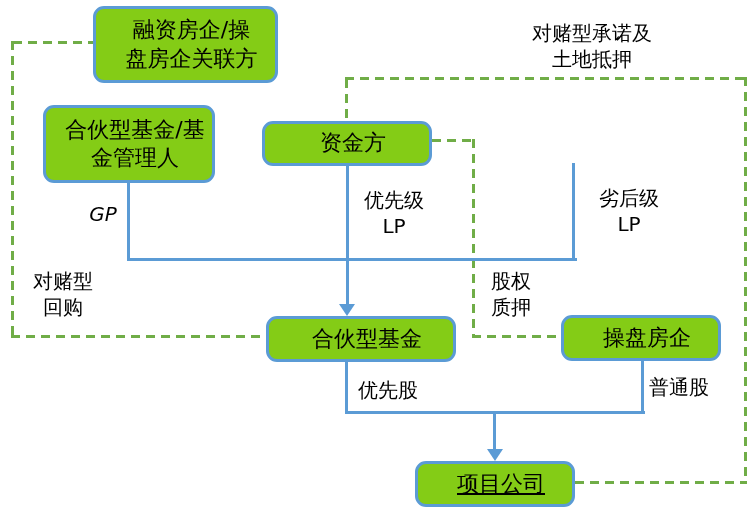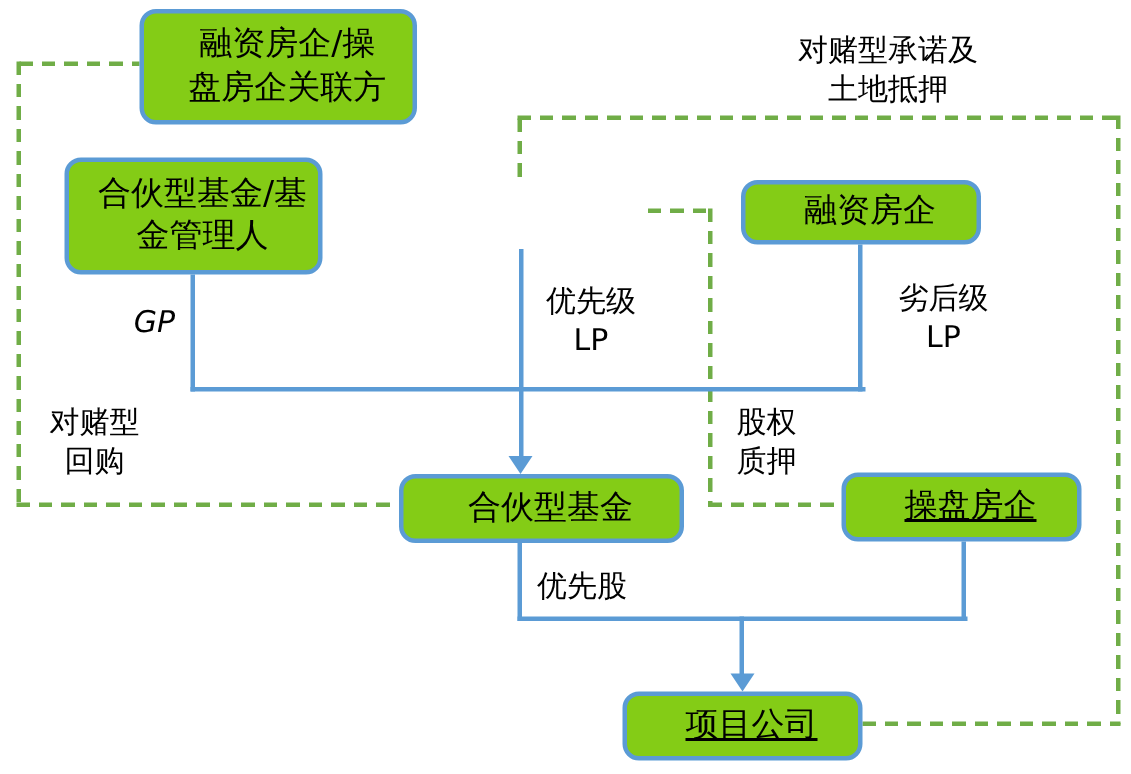--- a/index.html
+++ b/index.html
@@ -87,39 +87,40 @@
   <div class="arrow-down" style="left:487px; top:449px;"></div>
 
   <div class="node" style="left:93px;  top:6px;   width:185px; height:77px;">
     <span>融资房企/操
 盘房企关联方</span>
   </div>
   <div class="node" style="left:43px;  top:105px; width:172px; height:78px;">
     <span>合伙型基金/基
 金管理人</span>
   </div>
-  <div class="node" style="left:494px; top:120px; width:160px; height:43px;">
-    <span>融资房企</span>
+  <div class="node" style="left:262px; top:121px; width:170px; height:45px;">
+    <span>资金方</span>
   </div>
   <div class="node" style="left:266px; top:316px; width:190px; height:46px;">
     <span>合伙型基金</span>
   </div>
-  <div class="node" style="left:561px; top:315px; width:160px; height:46px;text-decoration:underline;">
+  <div class="node" style="left:561px; top:315px; width:160px; height:46px;">
     <span>操盘房企</span>
   </div>
   <div class="node" style="left:415px; top:461px; width:160px; height:46px;text-decoration:underline;">
     <span>项目公司</span>
   </div>
 
   <div class="elabel" style="left:73px;  top:201px; width:60px;font-style:italic;">GP</div>
   <div class="elabel" style="left:354px; top:187px; width:80px;">优先级
 LP</div>
   <div class="elabel" style="left:573px; top:185px; width:80px;padding-left:16px;">劣后级
 LP</div>
   <div class="elabel" style="left:23px;  top:268px; width:80px;">对赌型
 回购</div>
   <div class="elabel" style="left:476px; top:268px; width:70px;">股权
 质押</div>
   <div class="elabel" style="left:352px; top:377px; width:72px;">优先股</div>
-  <div class="elabel" style="left:522px; top:20px;  width:140px;">对赌型承诺及
+  <div class="elabel" style="left:643px; top:374px; width:72px;">普通股</div>
+  <div class="elabel" style="left:522px; top:20px;  width:140px;font-family:Liberation Serif, serif;">对赌型承诺及
 土地抵押</div>
 
 </div>
 
 </body></html>

